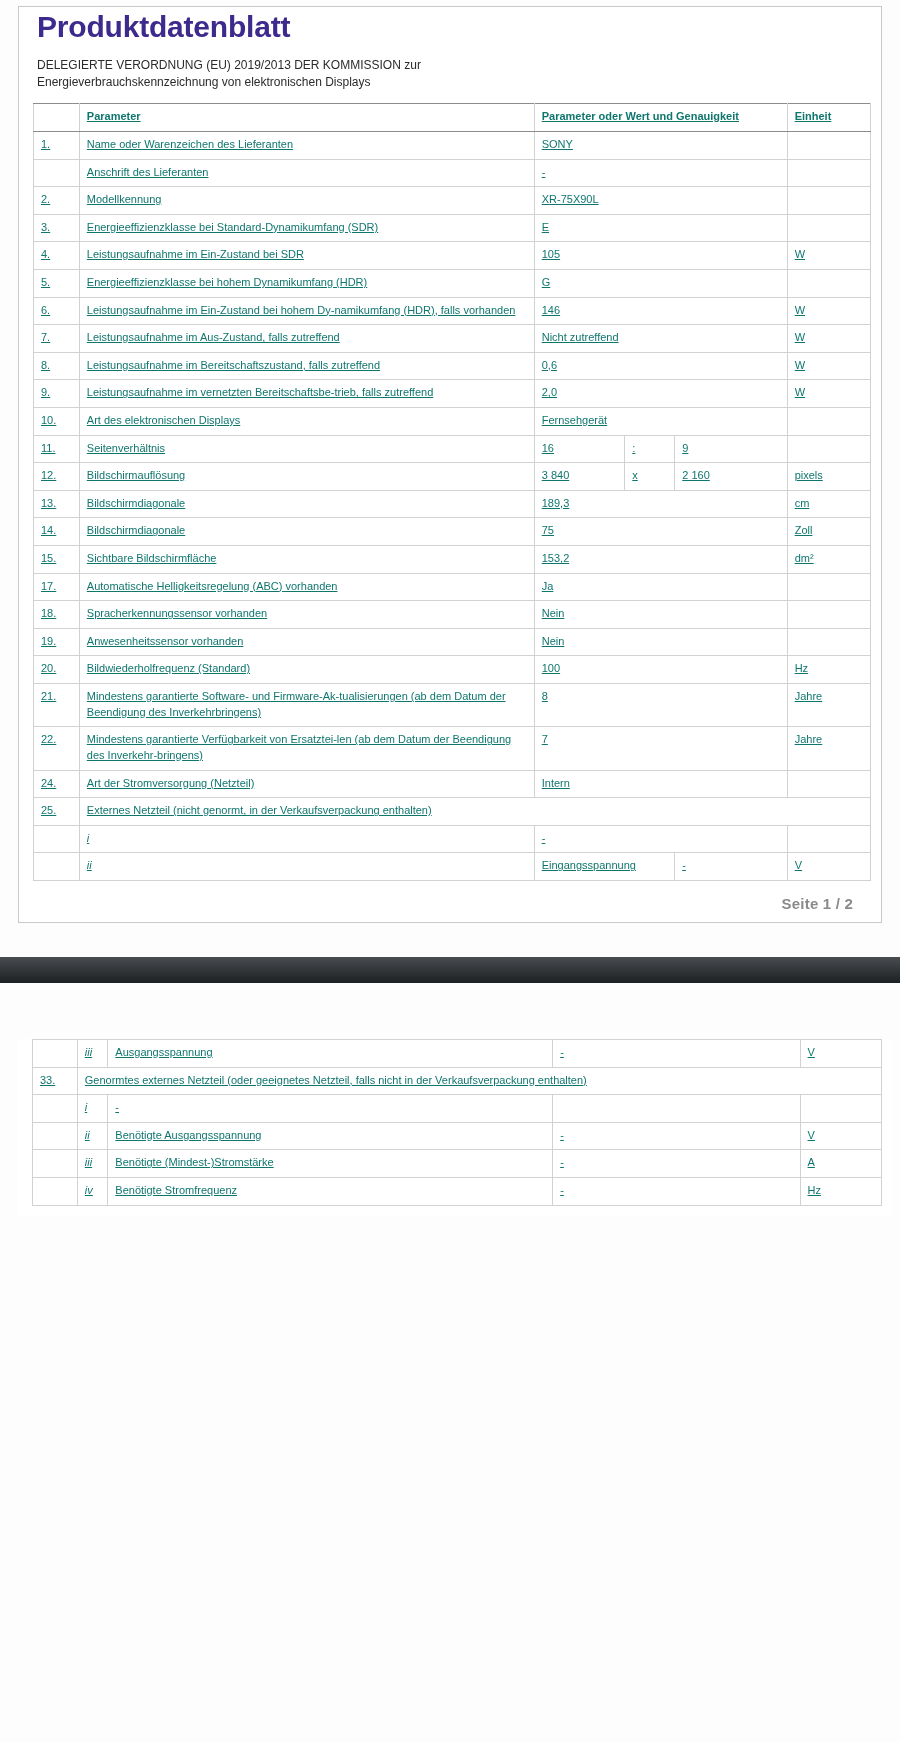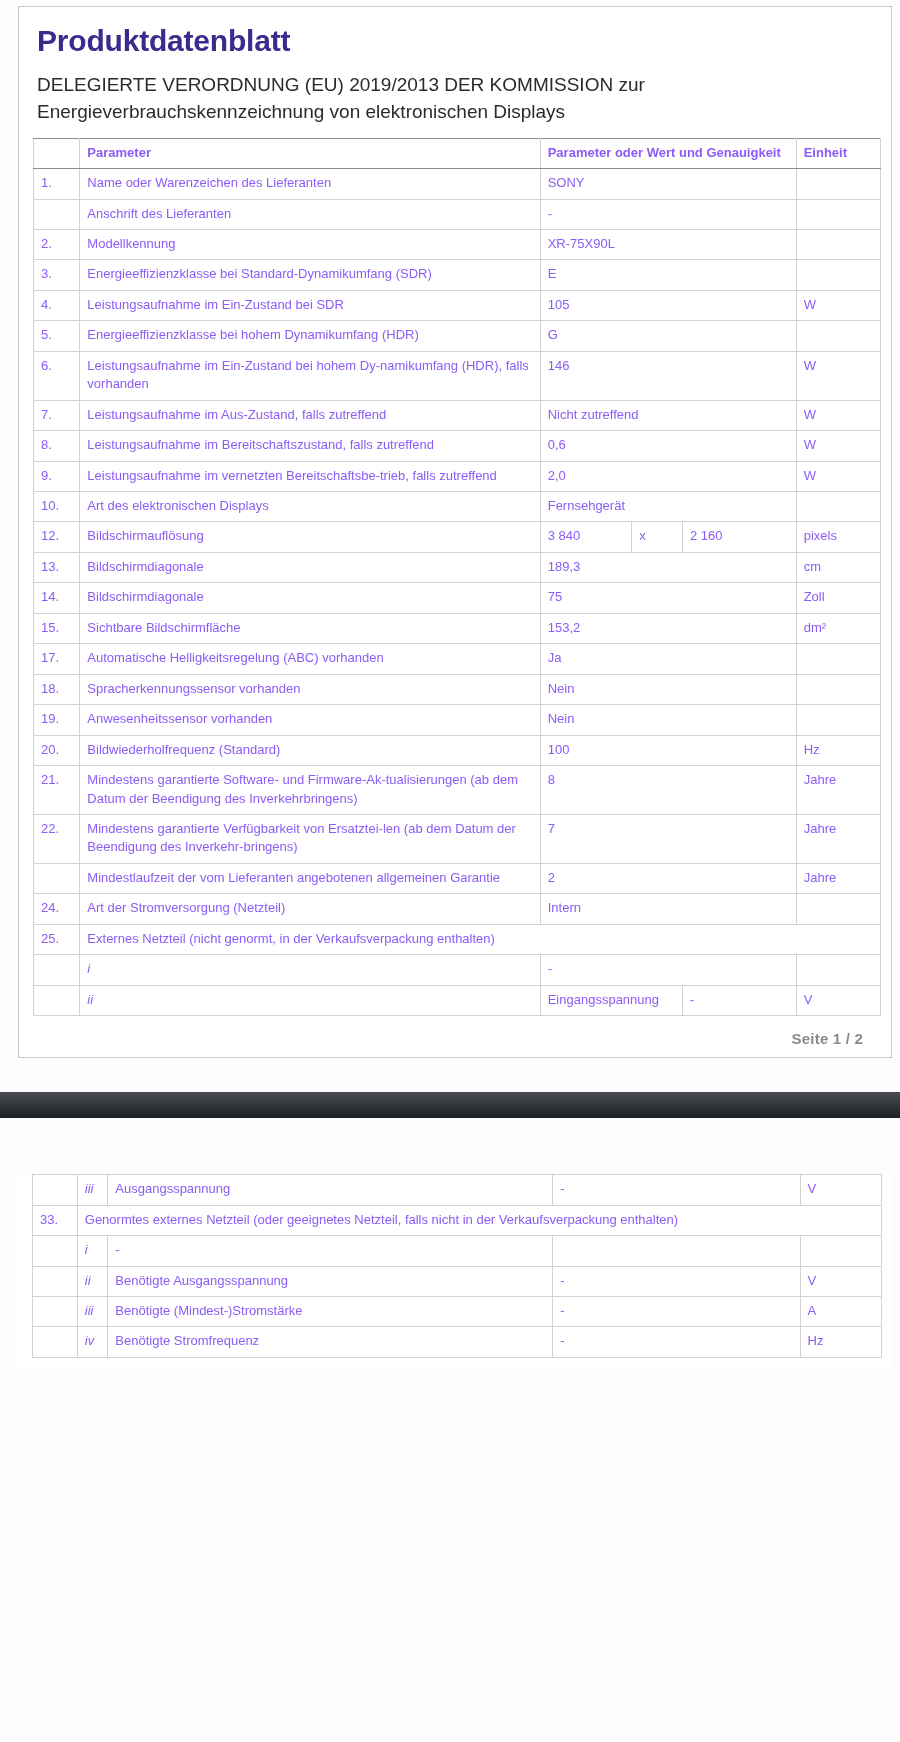--- a/index.html
+++ b/index.html
@@ -16,47 +16,48 @@
     position: relative;
     background: #fdfdfd;
     overflow: hidden;
   }
 
   
   .sheet {
     position: relative;
     background: #ffffff;
     border: 1px solid #c9c9c9;
-    margin: 6px 8px 0 18px;
-    padding: 14px 10px 10px 14px;
+    margin: 6px 18px 0 18px;
+    padding: 0 10px 10px 14px;
   }
 
   .doc-title {
     font-size: 30px;
     font-weight: bold;
     color: #3d2a8c;
     letter-spacing: -0.2px;
     margin: 4px 0 14px 4px;
     line-height: 1.05;
   }
 
   .doc-subtitle {
-    font-size: 19px;
+    font-size: 12px;
     color: #2b2b2b;
     line-height: 1.45;
     margin: 0 0 12px 4px;
     max-width: 700px;
   }
 
   table.pdb {
     width: 100%;
     border-collapse: collapse;
     table-layout: fixed;
-    font-size: 13px;
-    color: #8b5cf6;
+    font-size: 11px;
+    color: #0f766e;
+    text-decoration: underline;
   }
   table.pdb td, table.pdb th {
     border: 1px solid #d2d2d2;
     padding: 5px 7px 6px 7px;
     vertical-align: top;
     line-height: 1.42;
     font-weight: normal;
     text-align: left;
   }
   table.pdb thead td {
@@ -205,20 +206,28 @@
           <tr>
             <td class="num">10.</td>
             <td>Art des elektronischen Displays</td>
             <td colspan="3" class="val-r">Fernsehgerät</td>
             <td class="unit"></td>
           </tr>
         </tbody>
 
       <tbody>
         <tr>
+          <td class="num">11.</td>
+          <td>Seitenverhältnis</td>
+          <td class="val-c">16</td>
+          <td class="val-c">:</td>
+          <td class="val-c">9</td>
+          <td class="unit"></td>
+        </tr>
+        <tr>
           <td class="num">12.</td>
           <td>Bildschirmauflösung</td>
           <td class="val-c">3 840</td>
           <td class="val-c">x</td>
           <td class="val-c">2 160</td>
           <td class="unit">pixels</td>
         </tr>
       </tbody>
 
       <tbody>
@@ -267,26 +276,20 @@
           <tr>
             <td class="num">21.</td>
             <td>Mindestens garantierte Software- und Firmware-Ak-tualisierungen (ab dem Datum der Beendigung des Inverkehrbringens)</td>
             <td colspan="3" class="val-r">8</td>
             <td class="unit">Jahre</td>
           </tr>
           <tr>
             <td class="num">22.</td>
             <td>Mindestens garantierte Verfügbarkeit von Ersatztei-len (ab dem Datum der Beendigung des Inverkehr-bringens)</td>
             <td colspan="3" class="val-r">7</td>
-            <td class="unit">Jahre</td>
-          </tr>
-          <tr>
-            <td class="num"></td>
-            <td>Mindestlaufzeit der vom Lieferanten angebotenen allgemeinen Garantie</td>
-            <td colspan="3" class="val-r">2</td>
             <td class="unit">Jahre</td>
           </tr>
           <tr>
             <td class="num">24.</td>
             <td>Art der Stromversorgung (Netzteil)</td>
             <td colspan="3" class="val-l">Intern</td>
             <td class="unit"></td>
           </tr>
         </tbody>
 

